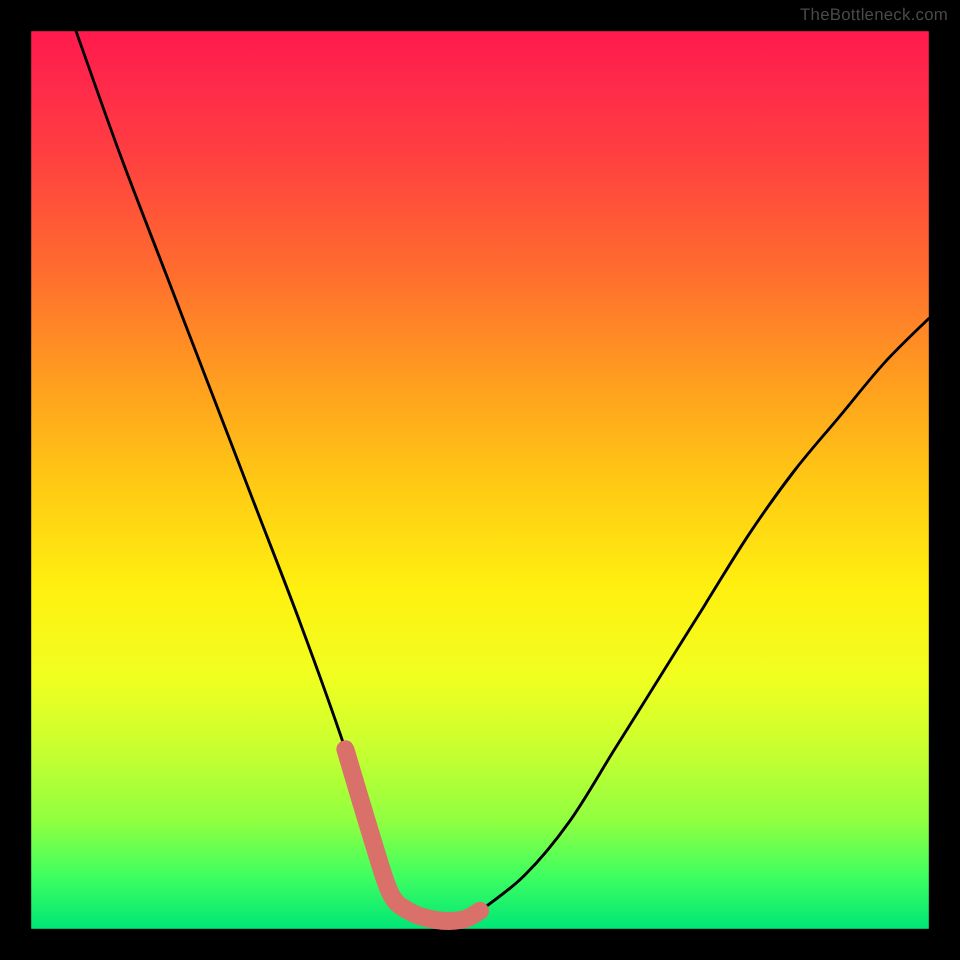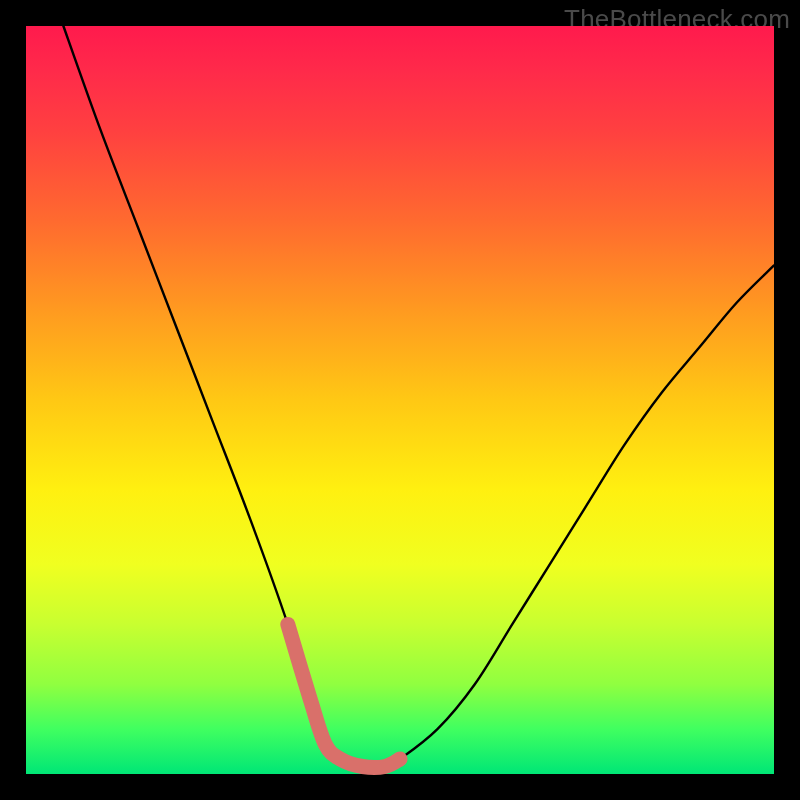--- a/index.html
+++ b/index.html
@@ -39,21 +39,21 @@
       #90ff40 88%,
       #40ff60 94%,
       #00e676 100%
     );
   }
   .watermark {
     position: absolute;
     top: 4px;
     right: 10px;
     color: #4a4a4a;
-    font-size: 26px;
+    font-size: 14px;
     font-weight: 500;
     letter-spacing: 0.2px;
     user-select: none;
   }
   svg.curve {
     position: absolute;
     left: 0;
     top: 0;
     width: 748px;
     height: 748px;

